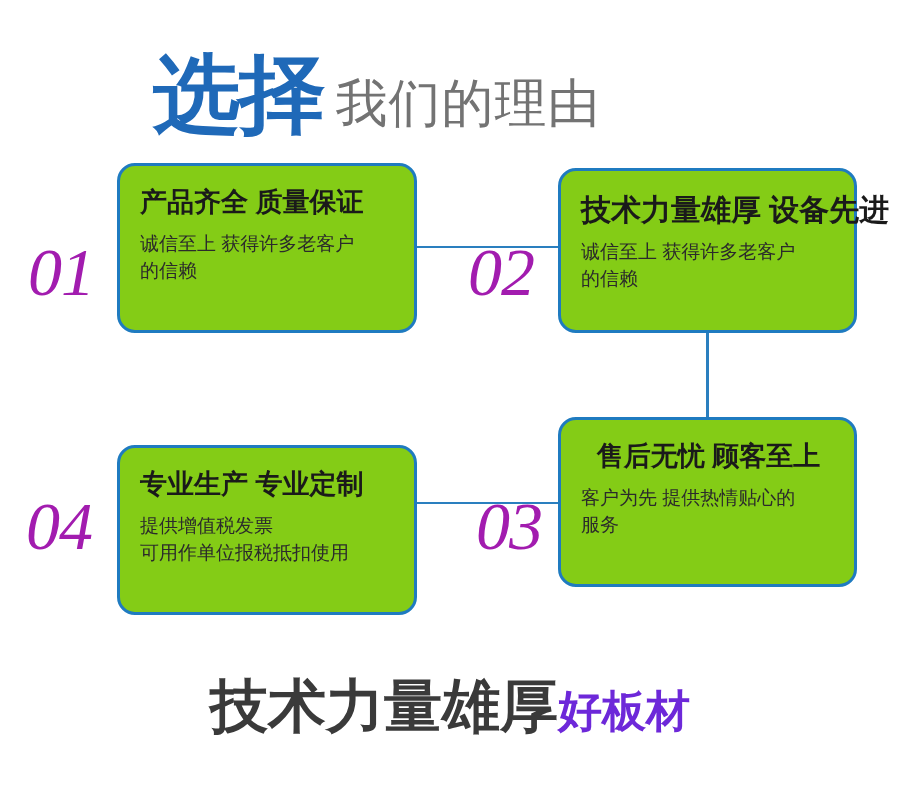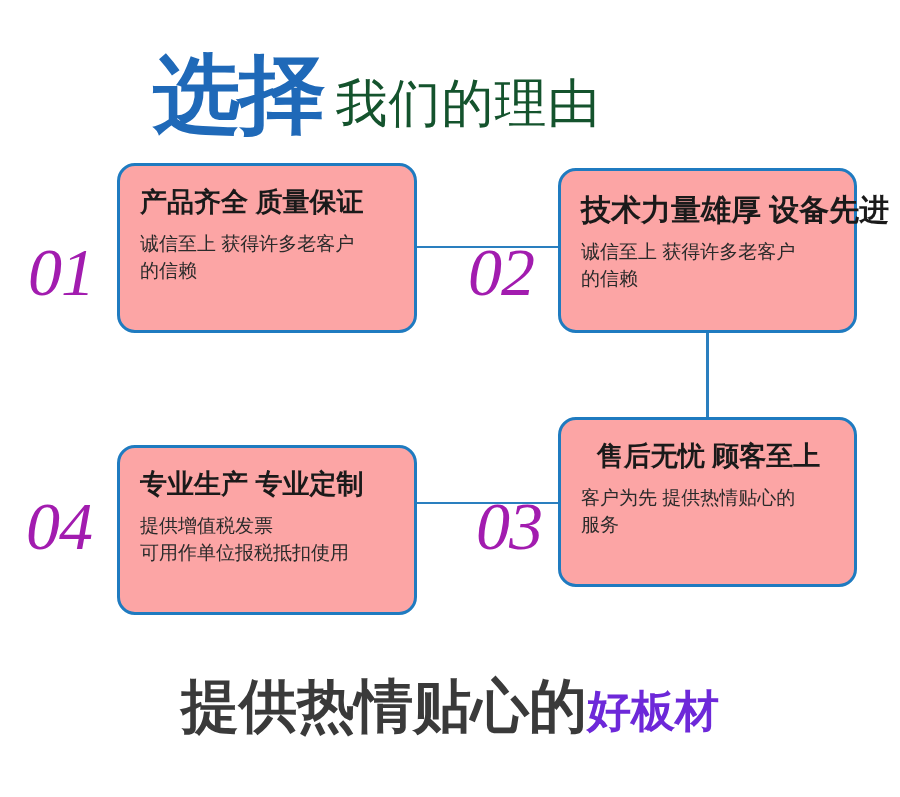--- a/index.html
+++ b/index.html
@@ -36,21 +36,21 @@
     font-weight: bold;
     color: #1F69B8;
     letter-spacing: -2px;
     transform: scaleX(1.02);
     transform-origin: right bottom;
   }
   .header-light {
     font-size: 52px;
     line-height: 1.0;
     font-weight: normal;
-    color: #14532d;
+    color: #737373;
     letter-spacing: 1px;
     padding-left: 12px;
     padding-bottom: 7px;
   }
 
   
   .connector {
     position: absolute;
     background: #2A7FBF;
   }
@@ -58,21 +58,21 @@
     height: 2px;
   }
   .conn-v {
     width: 3px;
   }
 
   
   .card {
     position: absolute;
     box-sizing: border-box;
-    background: #fca5a5;
+    background: #84cc16;
     border: 3px solid #1F7BC0;
     border-radius: 18px;
     padding: 22px 18px 18px 20px;
   }
   .card-title {
     font-size: 27px;
     font-weight: bold;
     color: #1a1a1a;
     letter-spacing: 0px;
     line-height: 1.1;
@@ -182,16 +182,16 @@
   <div class="card" id="card-03">
     <div class="card-title">售后无忧 顾客至上</div>
     <div class="card-body">
       <span class="line">客户为先 提供热情贴心的</span>
       <span class="line">服务</span>
     </div>
   </div>
   <div class="num" id="num-03">03</div>
 
   <div class="footer">
-    <span class="footer-dark">提供热情贴心的</span><span class="footer-accent">好板材</span>
+    <span class="footer-dark">技术力量雄厚</span><span class="footer-accent">好板材</span>
   </div>
 
 </div>
 
 </body></html>

